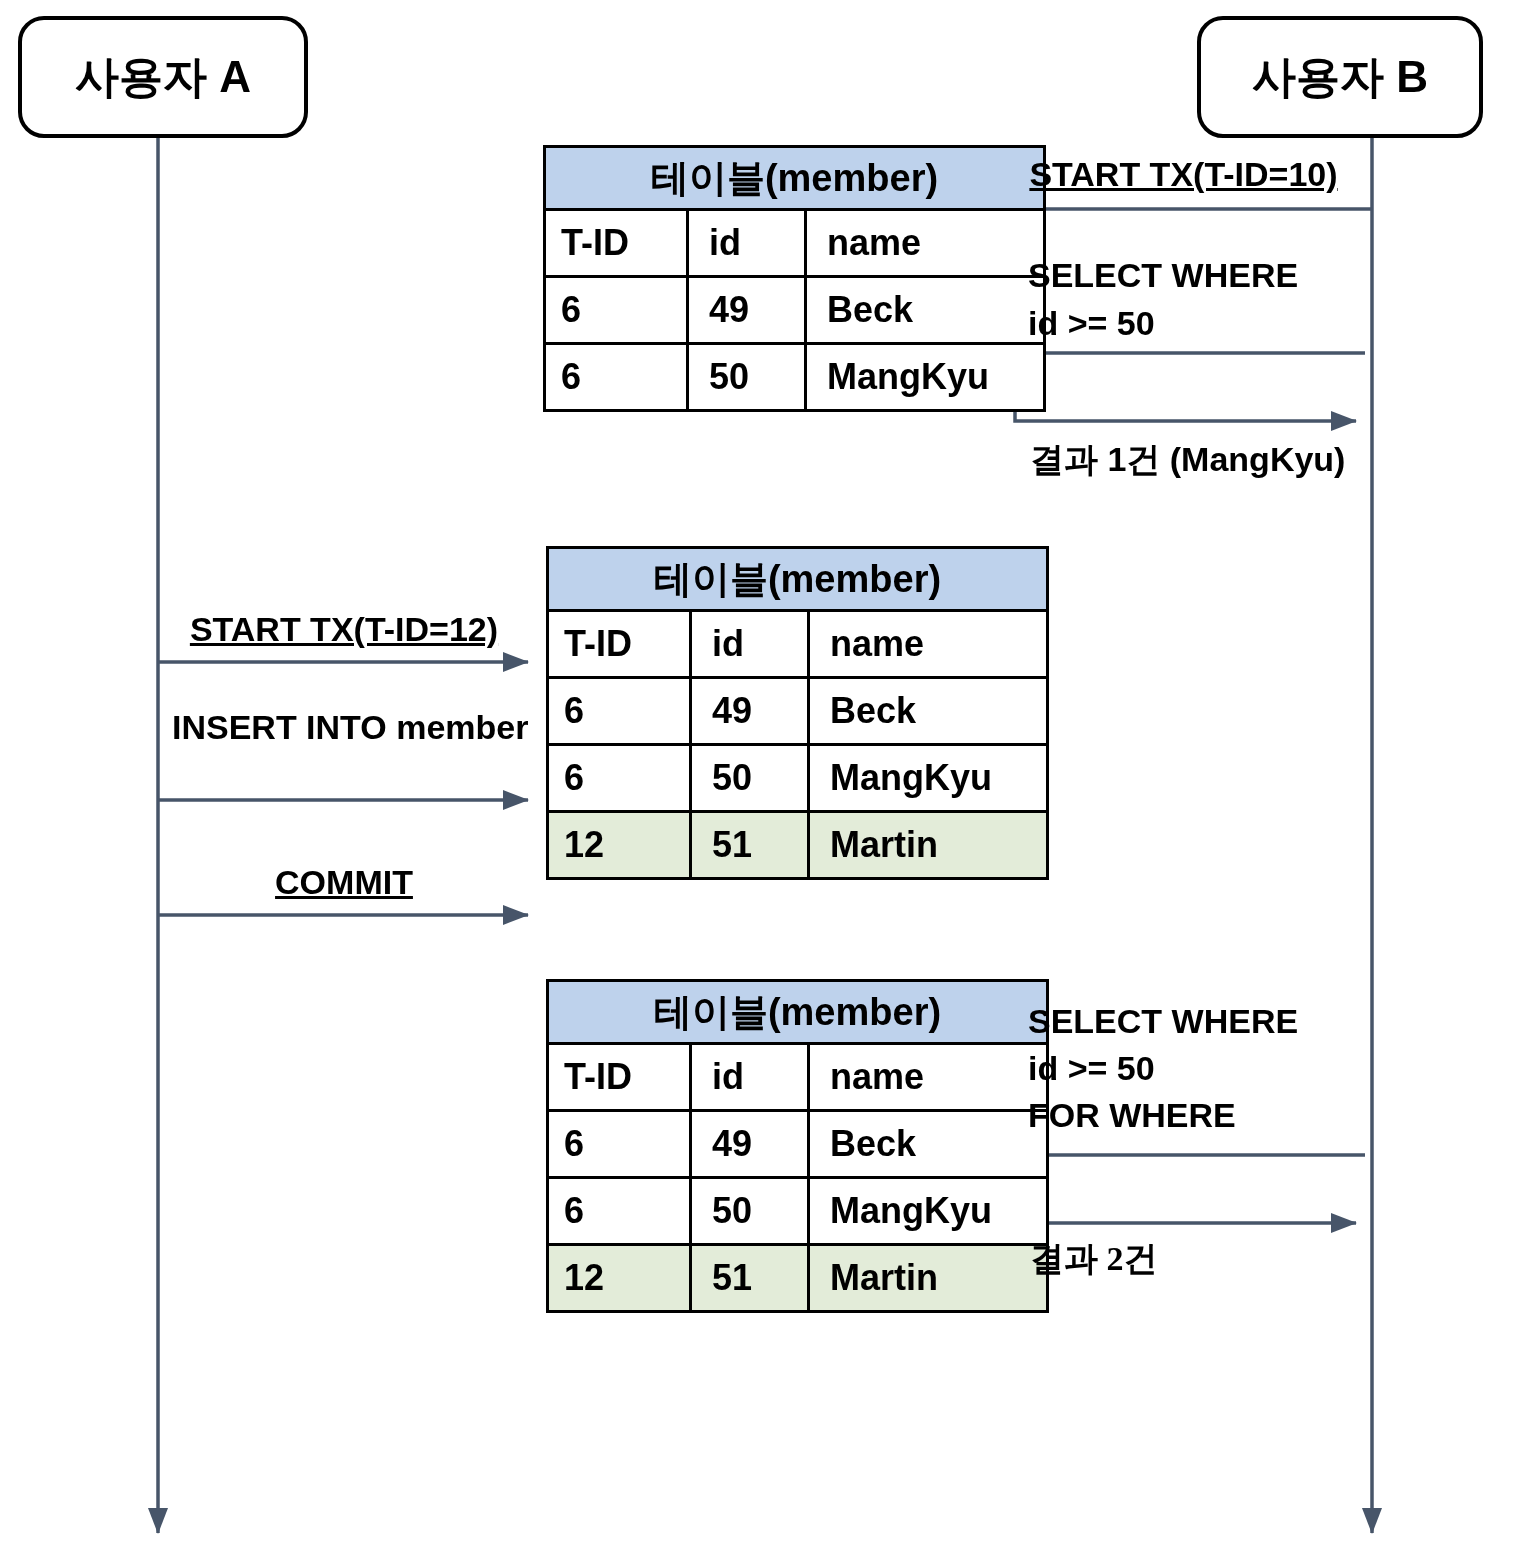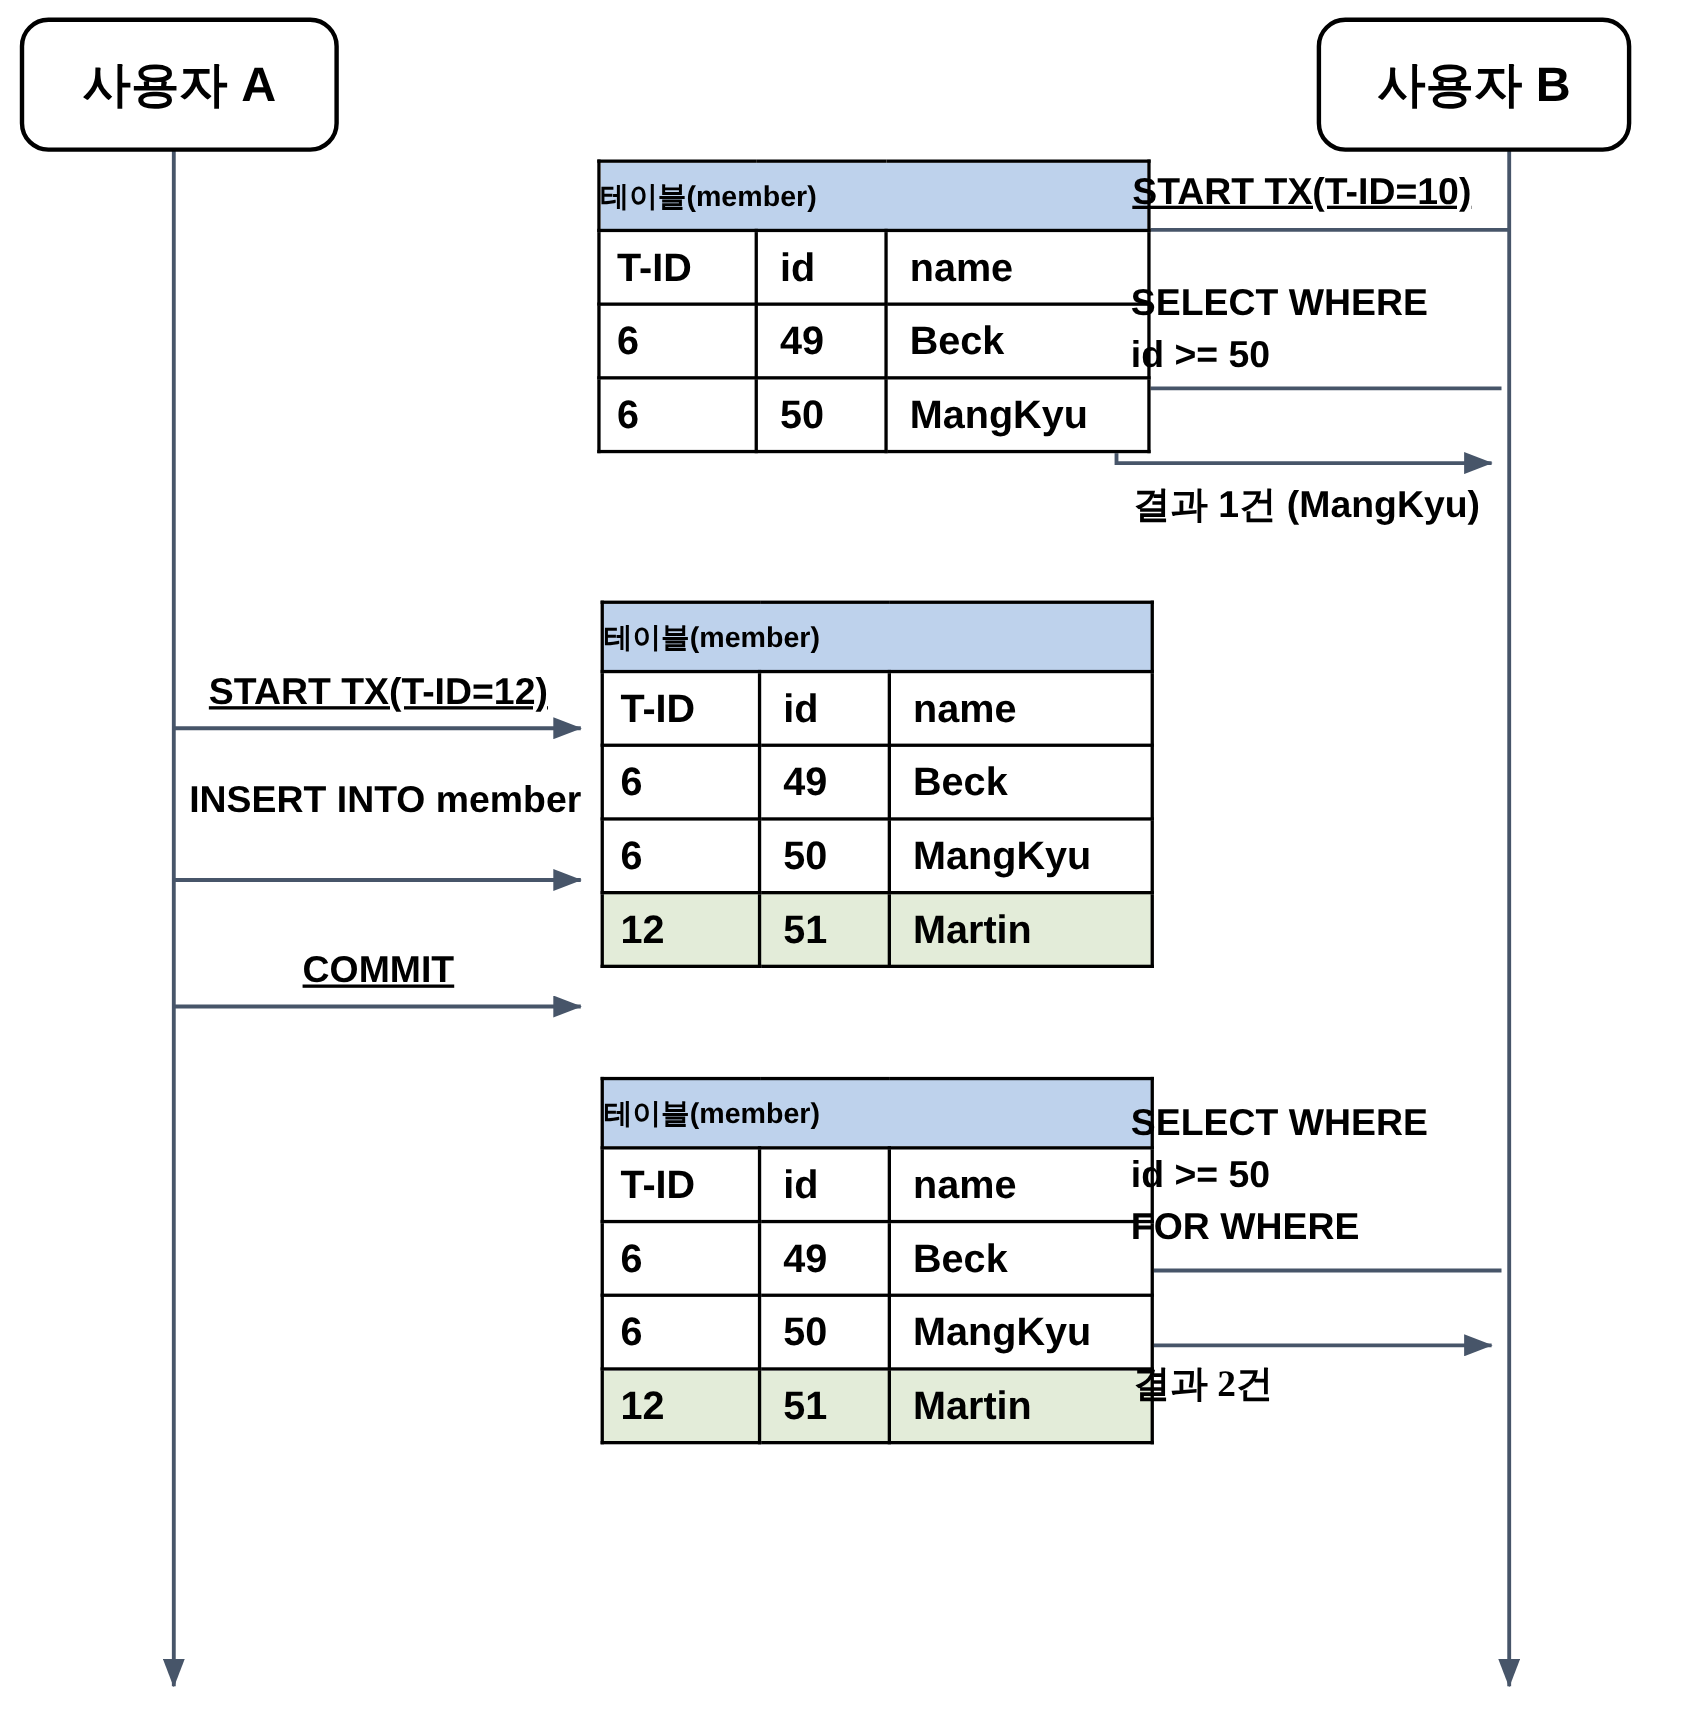--- a/index.html
+++ b/index.html
@@ -39,22 +39,22 @@
     table-layout:fixed;
   }
   table.snap th,table.snap td{
     border:3px solid var(--border);
     padding:0 0 0 20px;
     text-align:left;vertical-align:middle;
     overflow:hidden;white-space:nowrap;
   }
   table.snap th.title{
     background:var(--table-title-bg);
-    padding:0;
-    font-size:26px;height:60px;
+    text-align:center;padding:0;
+    font-size:38px;height:60px;
   }
   table.snap td{height:64px;}
   table.snap .c1{width:125px;padding-left:15px;}
   table.snap .c2{width:95px;}
   table.snap .c3{width:216px;}
   table.snap tr.hl td{background:var(--highlight-bg);}
   #table1{left:543px;top:145px;}
   #table2{left:546px;top:546px;}
   #table3{left:546px;top:979px;}
   .msg{

